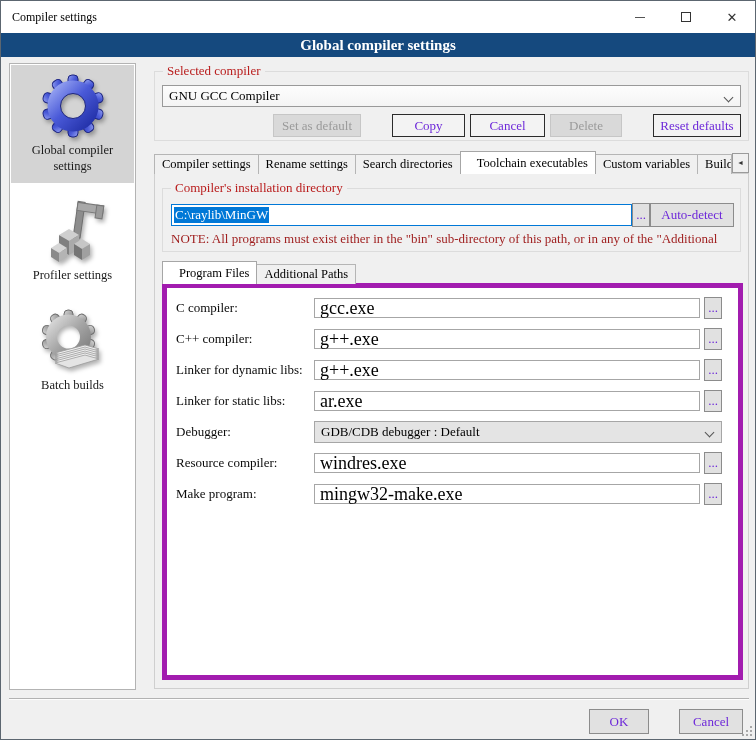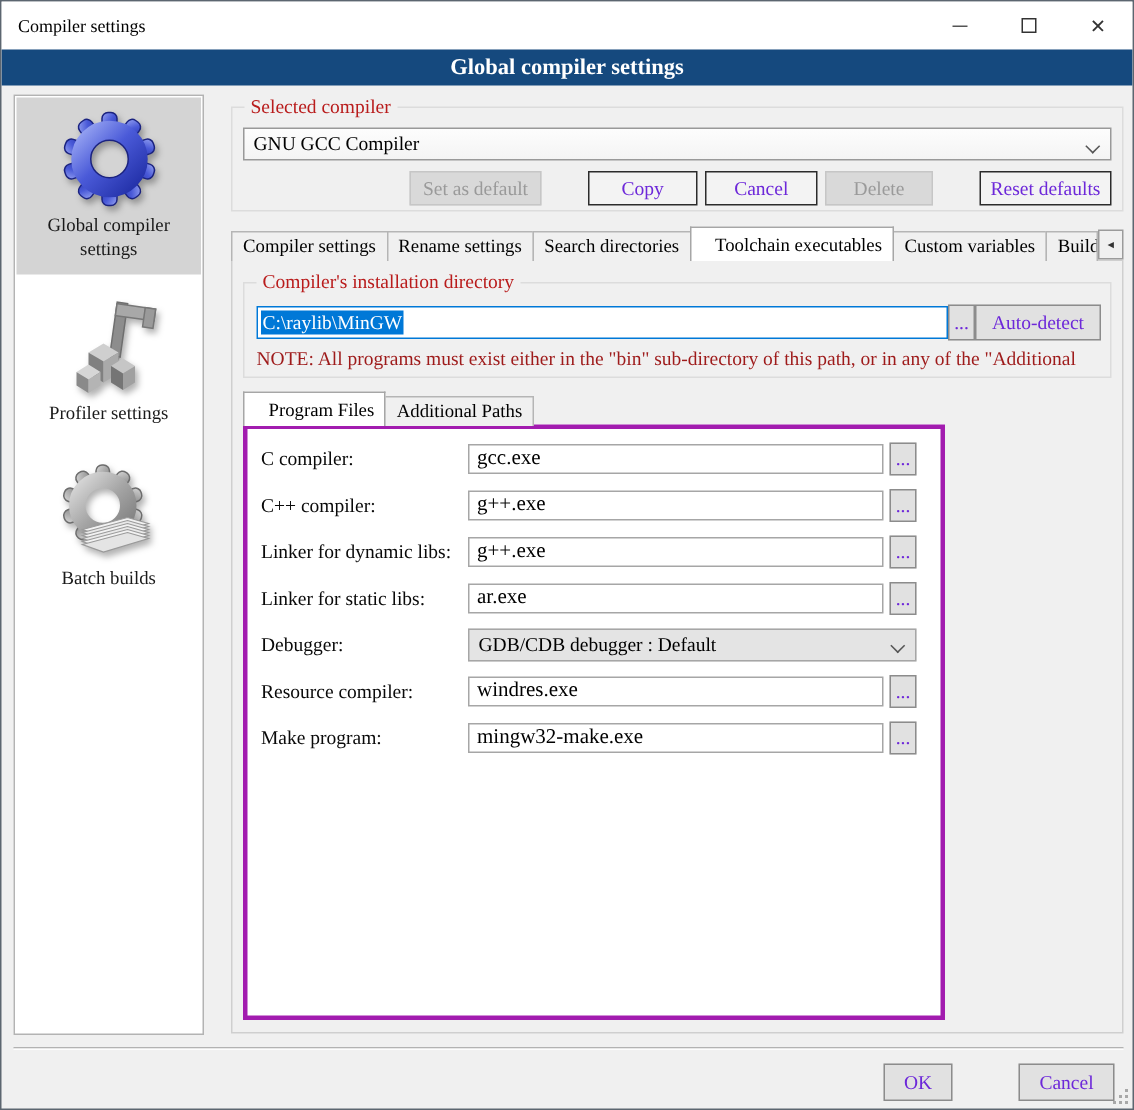--- a/index.html
+++ b/index.html
@@ -61,36 +61,36 @@
   .dir-row{position:absolute;left:8px;top:14px;right:6px;height:24px;display:flex;gap:0;align-items:center;}
   .dir-input{flex:1;height:22px;border:1px solid #0078D7;background:#fff;display:flex;
     align-items:center;padding:0 2px;font-size:13px;overflow:hidden;}
   .sel{background:#0078D7;color:#fff;padding:0 1px;white-space:nowrap;}
   .btn-ellipsis{width:18px;height:24px;}
   .btn-autodetect{width:84px;height:24px;}
   .note{position:absolute;left:8px;top:42px;right:1px;color:#9E1B1B;font-size:13px;
     white-space:nowrap;overflow:hidden;}
   
   .subtabs{position:absolute;left:7px;top:87px;height:23px;display:flex;align-items:flex-end;z-index:3;}
-  .subpage{position:absolute;left:7px;top:109px;width:468px;height:397px;background:#fff;
-    border:3px solid #a21caf;z-index:1;}
+  .subpage{position:absolute;left:7px;top:109px;width:581px;height:397px;background:#fff;
+    border:5px solid #a21caf;z-index:1;}
   .subtabs .tab.active{background:#fff;}
   
   .frow{position:absolute;left:9px;right:16px;height:24px;display:flex;align-items:center;}
   .frow-label{width:138px;font-size:13px;color:#0a0a0a;}
   .frow-input{flex:1;height:20px;border:1px solid #a6a6a6;background:#fff;display:flex;
-    align-items:center;padding:0 5px;font-size:14px;}
+    align-items:center;padding:0 5px;font-size:18px;}
   .frow-browse{width:18px;height:22px;margin-left:4px;}
   .frow-select{flex:1;height:22px;border:1px solid #a6a6a6;background:#e4e4e4;display:flex;
     align-items:center;padding:0 6px;font-size:13px;position:relative;}
   .frow-select .chev{top:7px;}
   
   .divider{position:absolute;left:8px;top:697px;width:740px;height:2px;
     border-top:1px solid #b2b2b2;border-bottom:1px solid #fdfdfd;}
-  .btn-ok{position:absolute;left:588px;top:708px;width:46px;height:25px;}
+  .btn-ok{position:absolute;left:588px;top:708px;width:60px;height:25px;}
   .btn-cancel{position:absolute;left:678px;top:708px;width:64px;height:25px;}
   .grip{position:absolute;right:3px;bottom:3px;width:10px;height:10px;}
   .grip i{position:absolute;width:2px;height:2px;background:#a8a8a8;}
 </style>
 </head>
 <body>
 
 <div class="window">
 
   <div class="titlebar">

